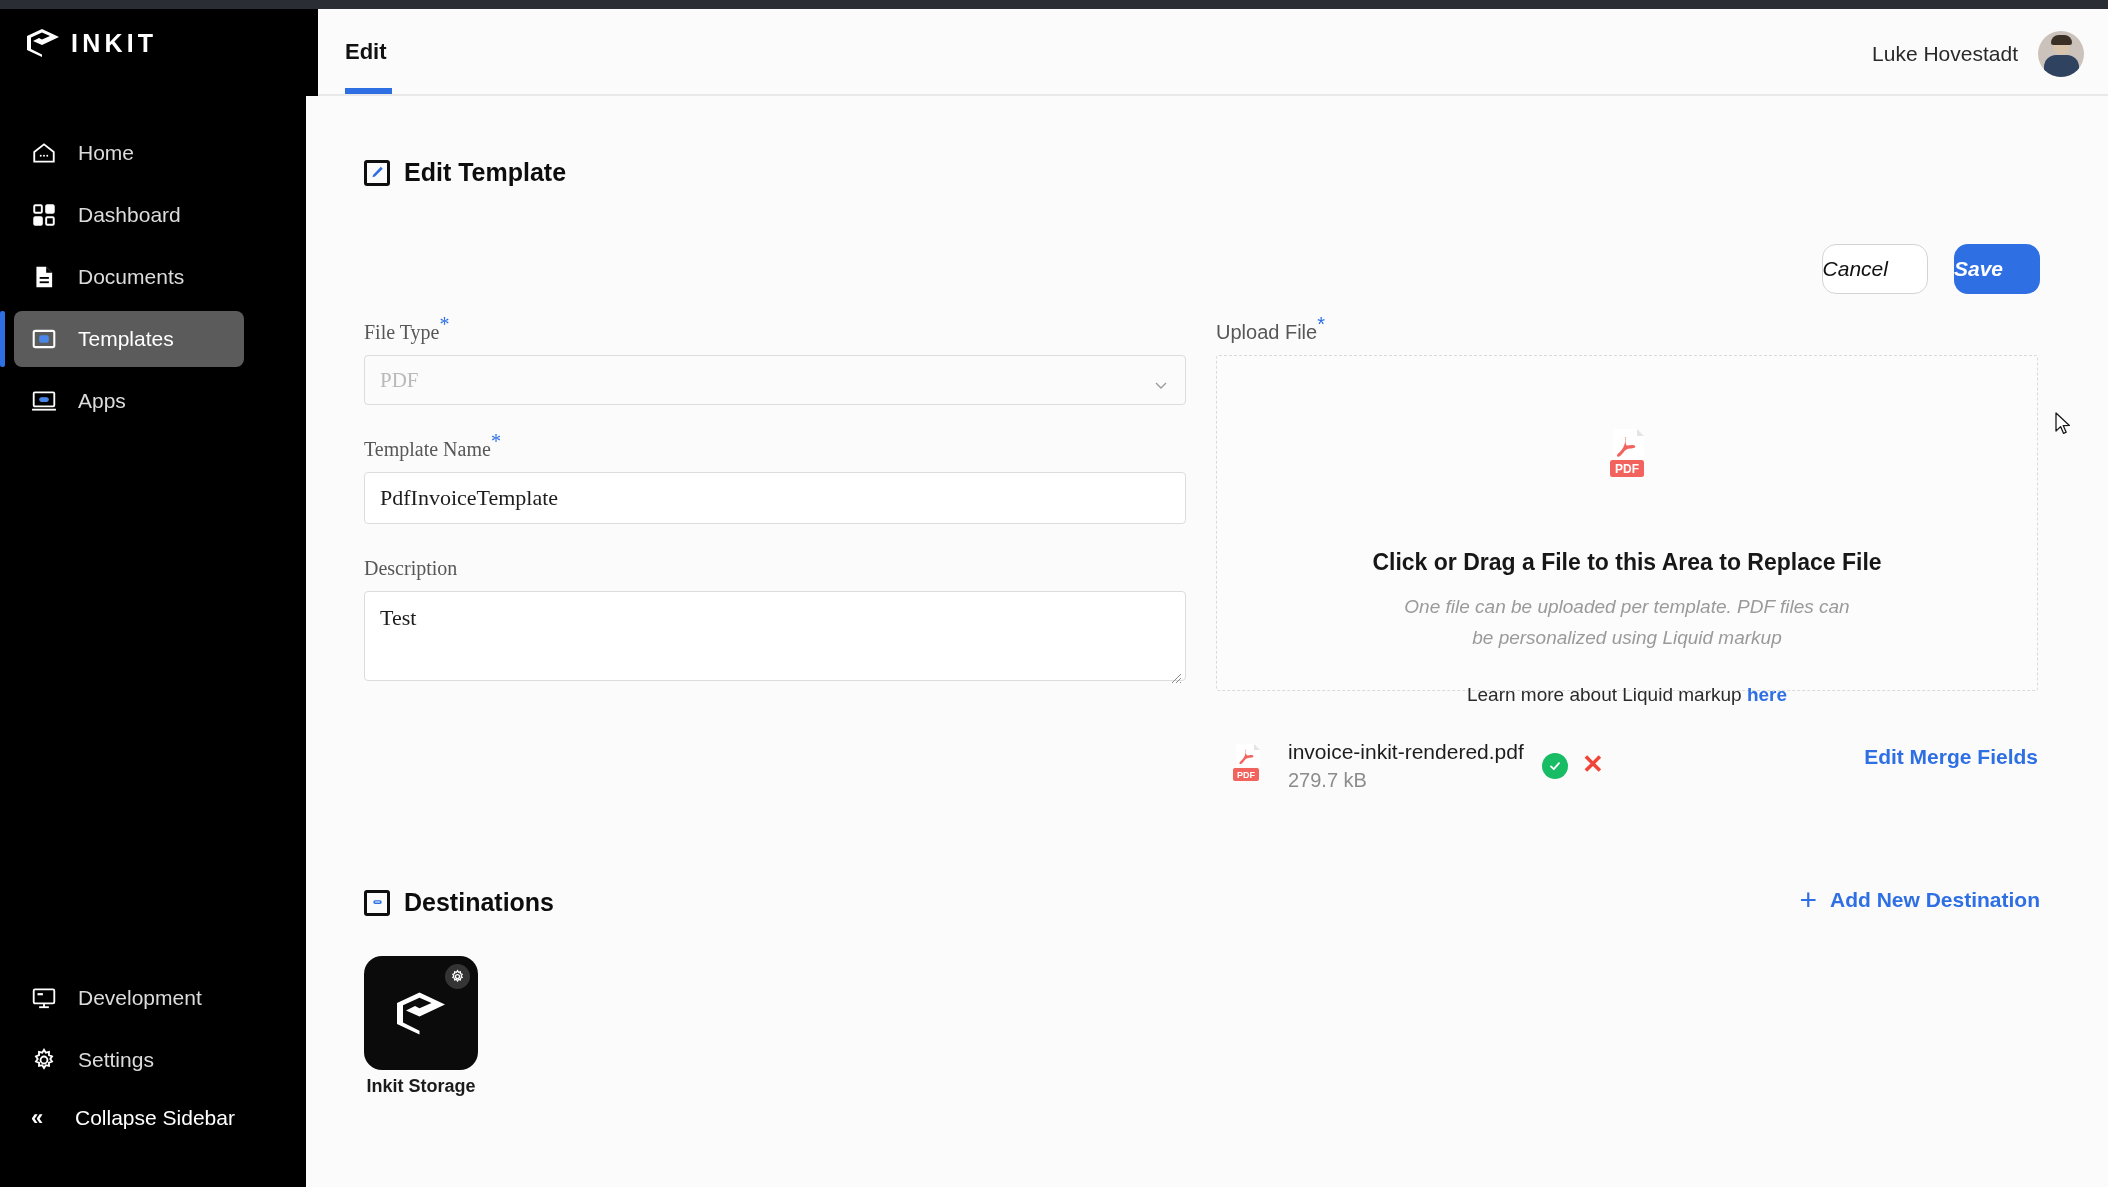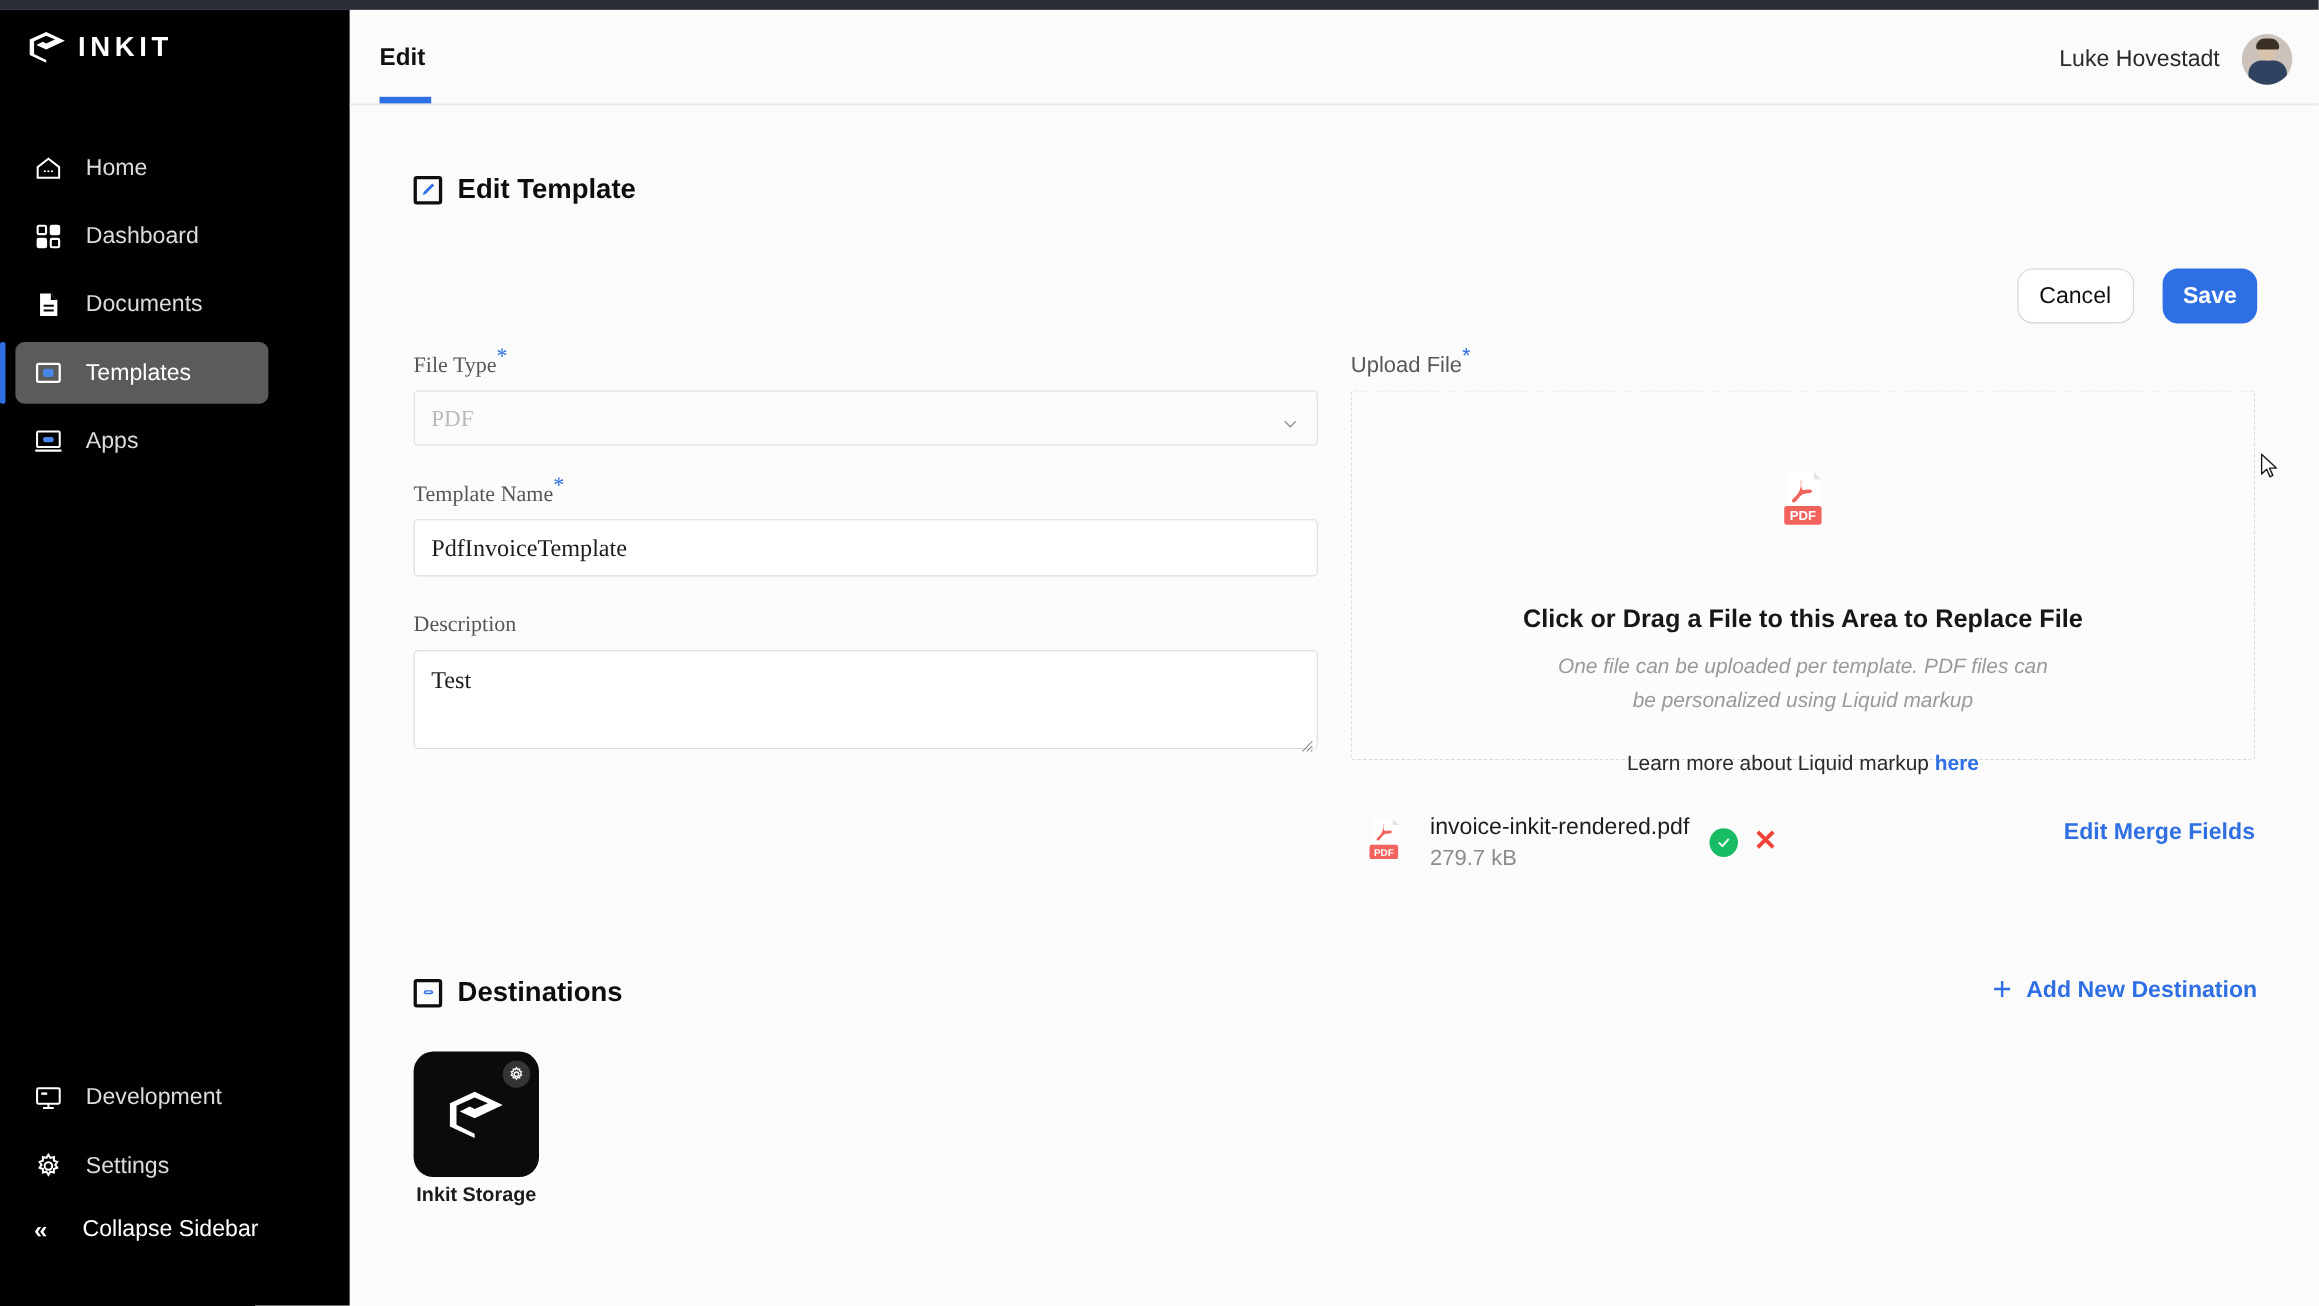--- a/index.html
+++ b/index.html
@@ -100,38 +100,38 @@
     position:absolute; left:13px; top:4px; width:21px; height:10px;
     border-radius:10px 10px 3px 3px; background:#3a3026;
   }
   .avatar .body {
     position:absolute; left:6px; top:24px; width:35px; height:26px;
     border-radius:12px 12px 0 0; background:#2f4360;
   }
 
   
   .content {
-    position: absolute; top: 96px; left: 318px; width: 1790px; height: 1091px;
+    position: absolute; top: 96px; left: 306px; width: 1790px; height: 1091px;
     background: #fbfbfb;
   }
 
   .section-title-row {
     position: absolute; left: 58px; top: 62px;
     display: flex; align-items: center; gap: 14px;
   }
   .sq-icon {
     width: 26px; height: 26px; border: 3px solid #0e0e0e; border-radius: 3px;
     display: flex; align-items: center; justify-content: center;
   }
   .section-title { font-size: 25px; font-weight: 700; color: #0d0d0d; }
 
   .btn-row { position: absolute; right: 56px; top: 148px; }
   .btn {
     display: inline-block; font-size: 21px; border-radius: 14px;
-    cursor: pointer; text-align: center;
+    cursor: pointer; text-align: left; font-style: italic;
   }
   .btn-cancel {
     width: 106px; height: 50px; line-height: 48px;
     border: 1px solid #d4d4d4; background: #ffffff; color: #111;
   }
   .btn-save {
     width: 86px; height: 50px; line-height: 50px;
     background: #2f6fe4; color: #ffffff; margin-left: 22px;
     font-weight: 600;
   }

